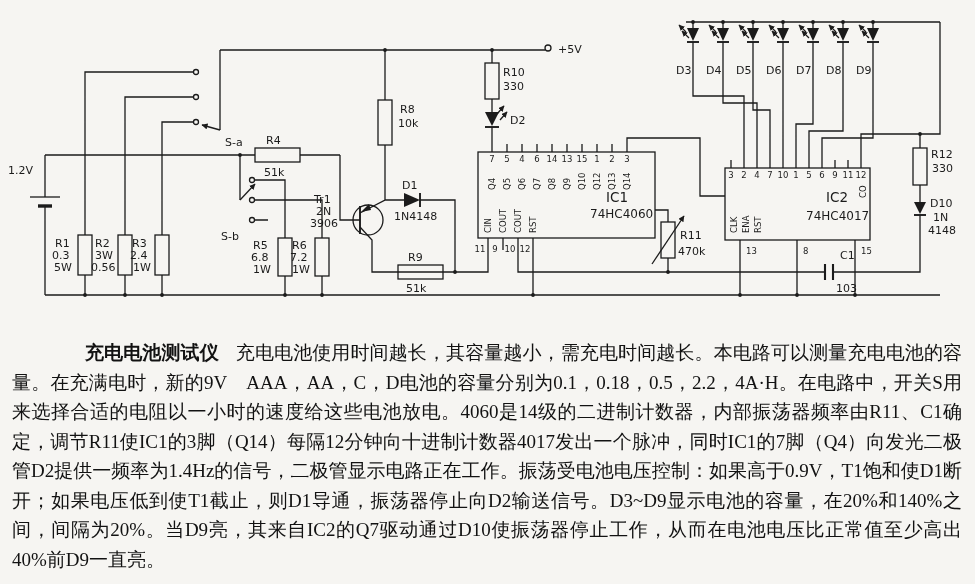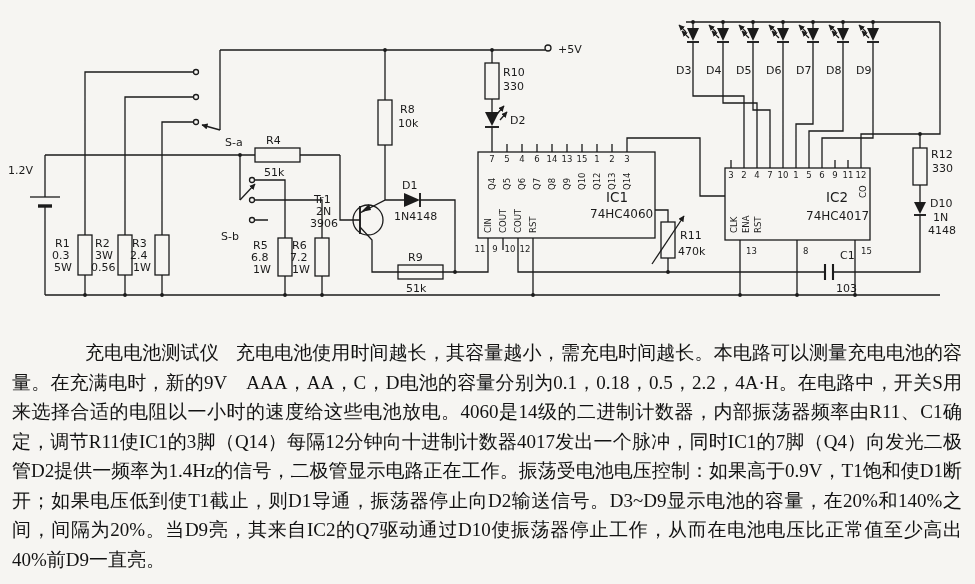--- a/index.html
+++ b/index.html
@@ -13,21 +13,21 @@
   .w{fill:none;stroke:#1b1b1b;stroke-width:1.3}
   .cp{fill:none;stroke:#1b1b1b;stroke-width:1.3}
   .bar{stroke-width:1.9}
   .plate{stroke-width:2.1}
   .thick{stroke-width:3.4}
   .fl{fill:#1b1b1b;stroke:none}
   .node{fill:#f6f5f2;stroke:#1b1b1b;stroke-width:1.3}
   .article{padding:8px 13px 0 12px;font-family:"Liberation Serif","DejaVu Serif",serif;
            font-size:19px;line-height:29.5px;color:#121212;text-align:justify}
   .article p{margin:0;text-indent:73px}
-  .article strong{font-weight:400;margin-right:17px}
+  .article strong{font-weight:700;margin-right:17px}
 </style>
 </head>
 <body>
 
 <svg width="975" height="330" viewBox="0 0 975 330">
   <defs>
     <marker id="ah" markerWidth="7" markerHeight="7" refX="5.5" refY="3" orient="auto" markerUnits="userSpaceOnUse">
       <path d="M0 0 L6 3 L0 6 Z" fill="#1b1b1b"></path>
     </marker>
   </defs>

